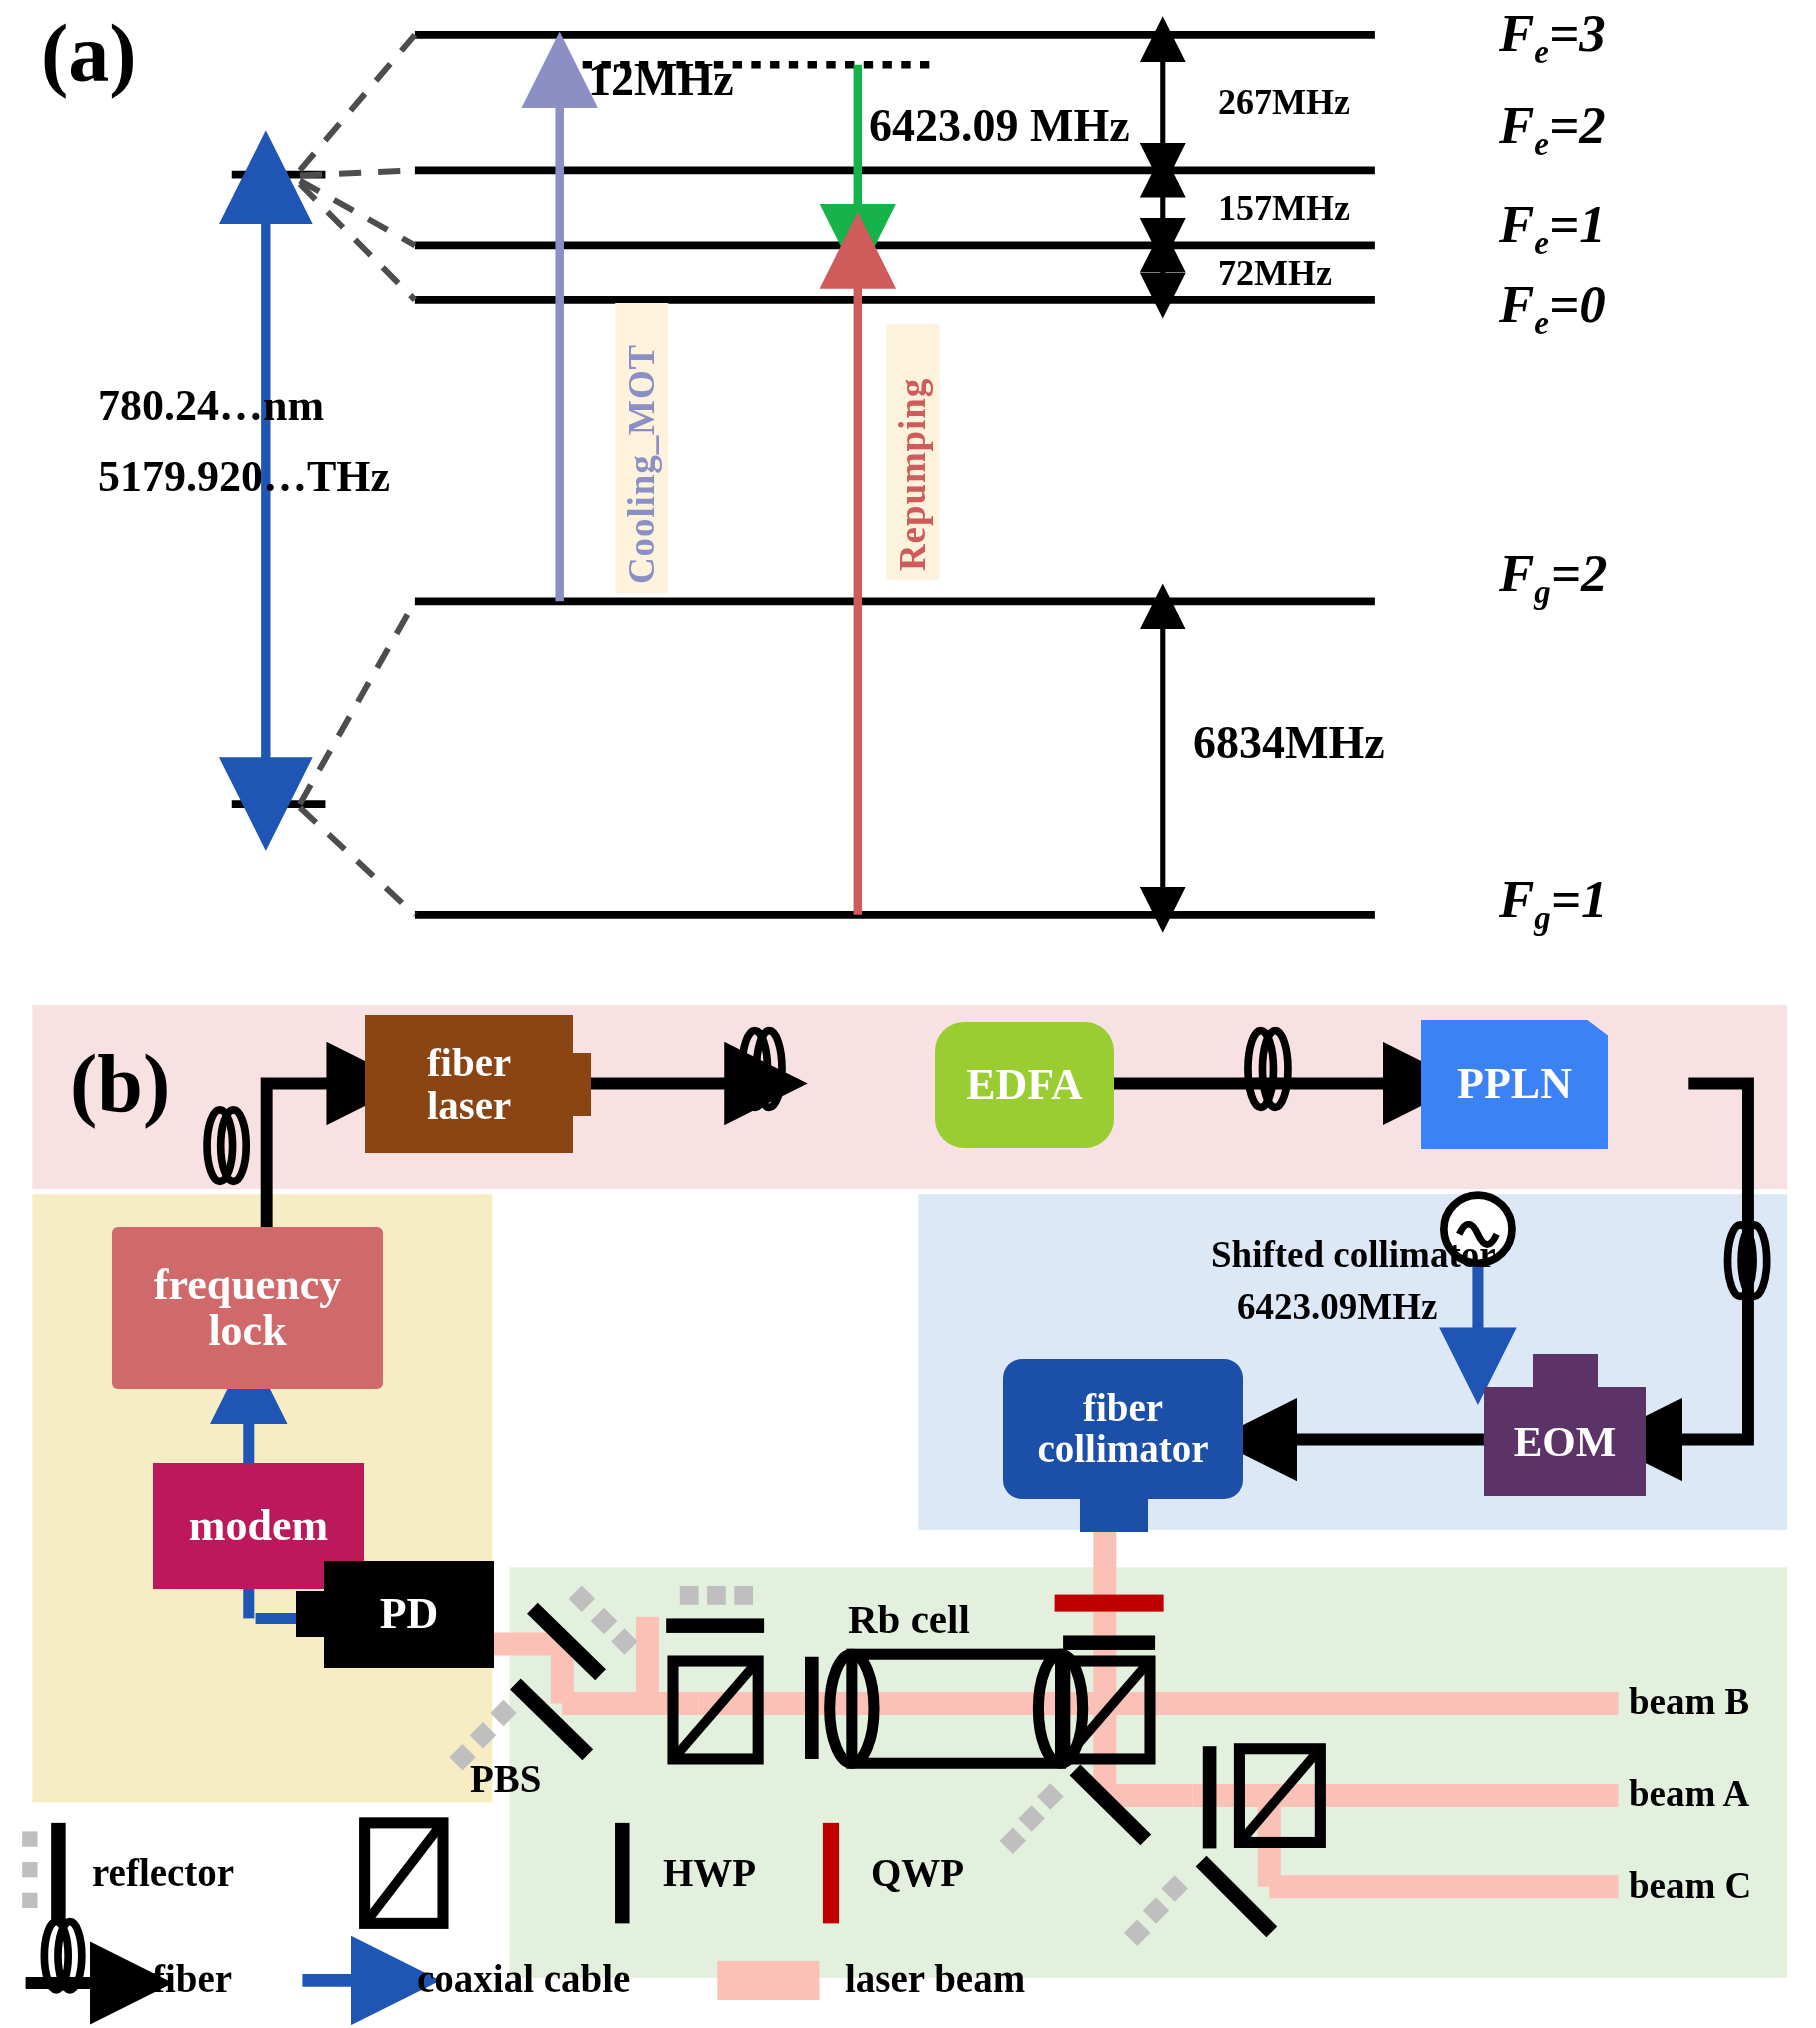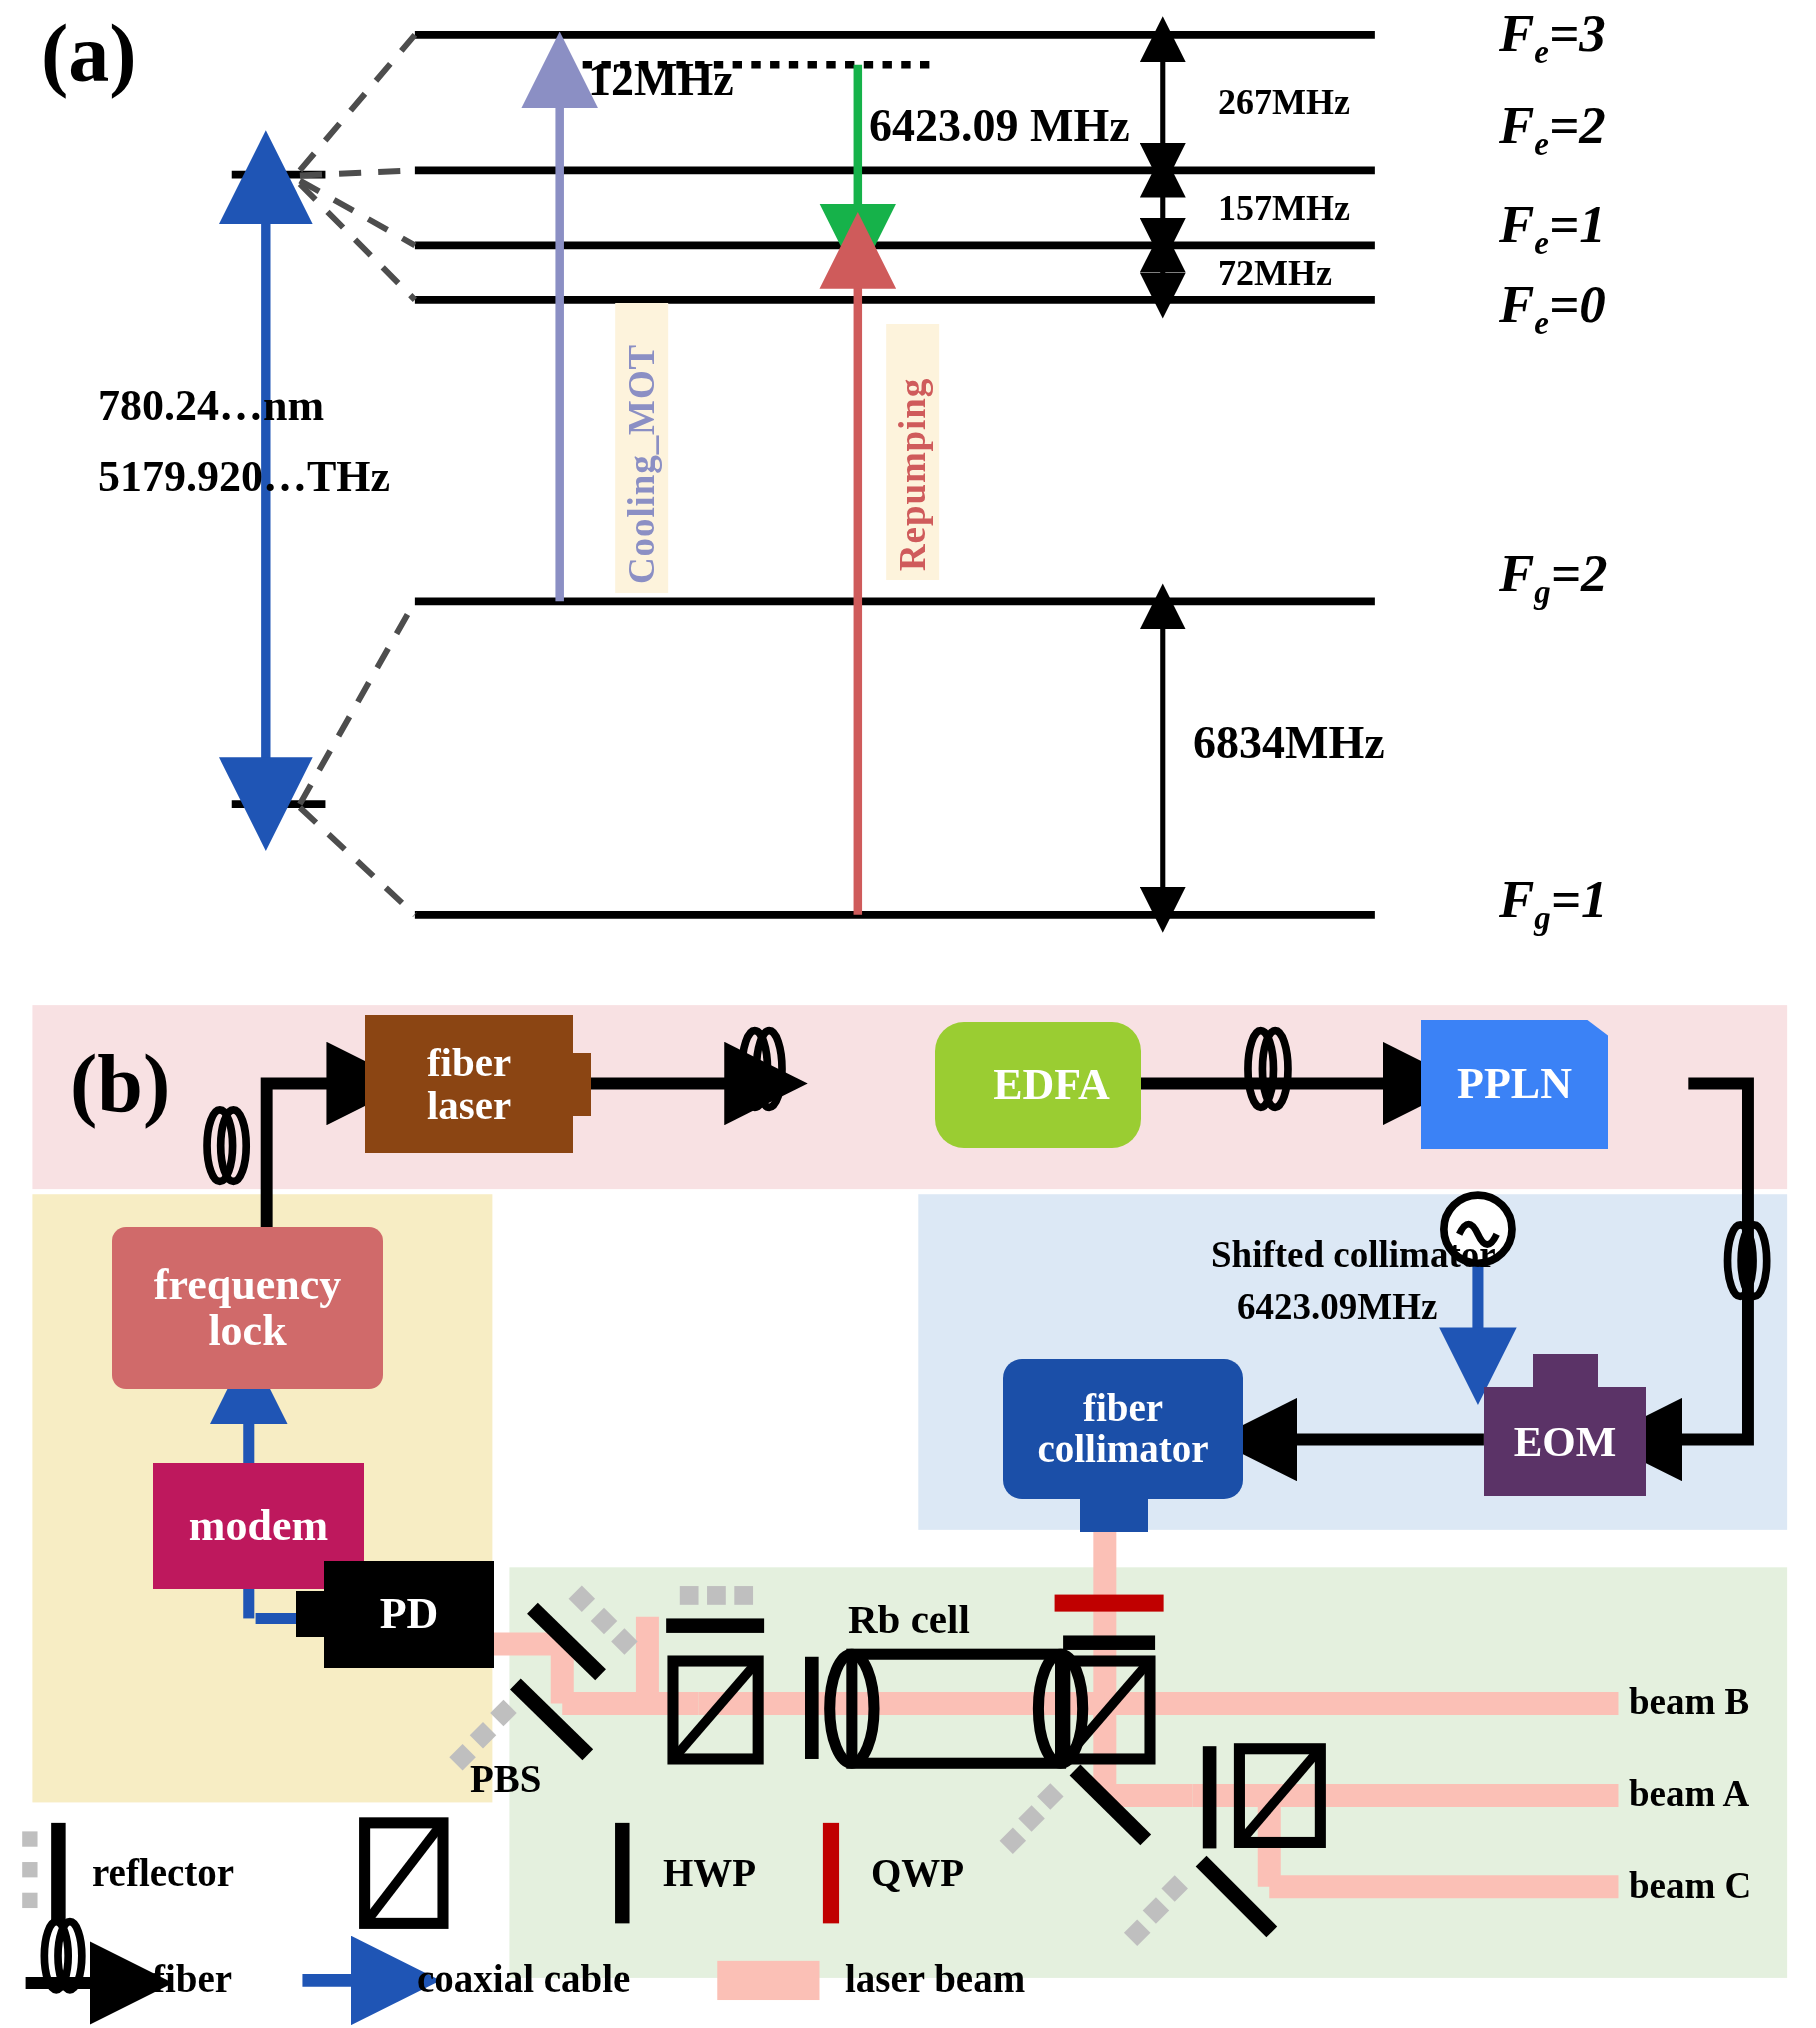--- a/index.html
+++ b/index.html
@@ -309,30 +309,30 @@
 <div class="txt vert-lab vert-rep" style="left:886px;top:324px;height:239px;">Repumping</div>
 
 <div class="txt panel-label" style="left:70px;top:1037px;">(b)</div>
 
 <div class="boxtxt" style="left:365px;top:1015px;width:208px;height:138px;background:#8b4513;font-size:41px;">
   <span style="white-space:pre-line;">fiber
 laser</span>
 </div>
 <div style="position:absolute;left:562px;top:1053px;width:29px;height:63px;background:#8b4513;"></div>
 
-<div class="boxtxt" style="left:935px;top:1022px;width:179px;height:126px;background:#9acd32;border-radius:29px;font-size:44px;padding-left:27px;">
+<div class="boxtxt" style="left:935px;top:1022px;width:179px;height:126px;background:#9acd32;border-radius:29px;font-size:44px;">
   <span>EDFA</span>
 </div>
 
 <div class="boxtxt" style="left:1421px;top:1020px;width:187px;height:129px;background:#3b82f6;font-size:44px;
             clip-path:polygon(0 0, 89% 0, 100% 12%, 100% 100%, 0 100%);">
   <span>PPLN</span>
 </div>
 
-<div class="boxtxt" style="left:112px;top:1227px;width:271px;height:162px;background:#d06a6a;border-radius:14px;font-size:44px;">
+<div class="boxtxt" style="left:112px;top:1227px;width:271px;height:162px;background:#d06a6a;border-radius:6px;font-size:44px;">
   <span style="white-space:pre-line;">frequency
 lock</span>
 </div>
 
 <div class="boxtxt" style="left:153px;top:1463px;width:211px;height:126px;background:#be185d;font-size:44px;">
   <span>modem</span>
 </div>
 
 <div class="boxtxt" style="left:324px;top:1561px;width:170px;height:107px;background:#000;font-size:44px;">
   <span>PD</span>

